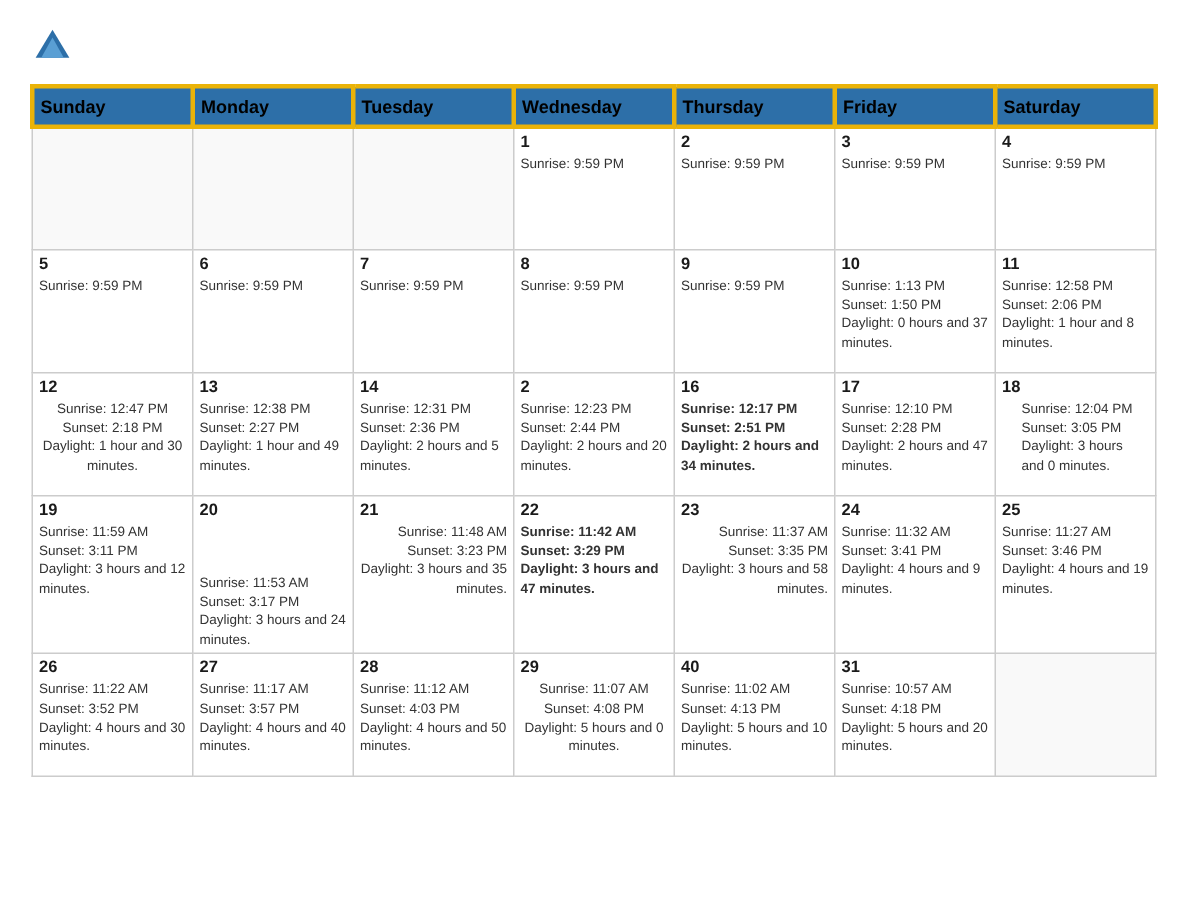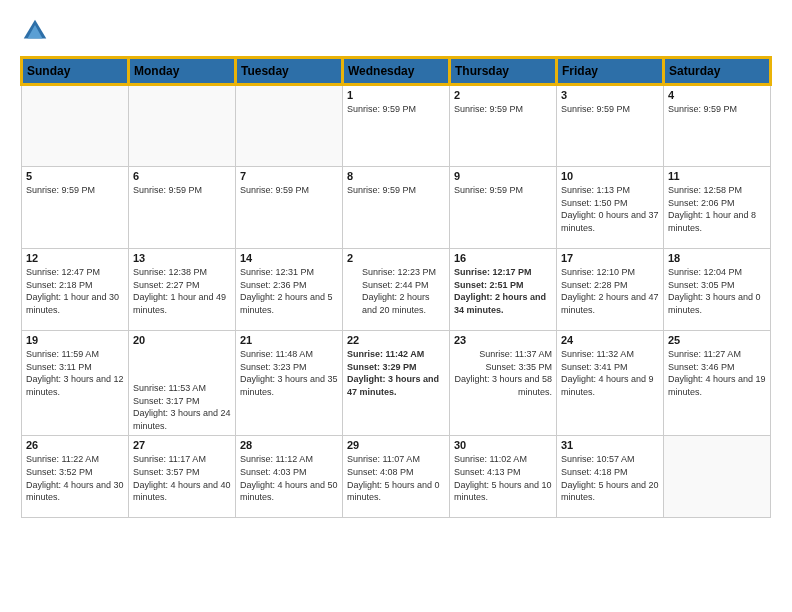--- a/index.html
+++ b/index.html
@@ -173,77 +173,77 @@
           <td>
             <span class="day-num">11</span>
             <div class="day-info" style="white-space: pre-line;">Sunrise: 12:58 PM
 Sunset: 2:06 PM
 Daylight: 1 hour and 8 minutes.</div>
           </td>
         </tr>
         <tr>
           <td>
             <span class="day-num">12</span>
-            <div class="day-info" style="white-space: pre-line;">Sunrise: 12:47 PM
+            <div class="day-info" style="white-space: pre-line; text-align: center;">Sunrise: 12:47 PM
 Sunset: 2:18 PM
 Daylight: 1 hour and 30 minutes.</div>
           </td>
           <td>
             <span class="day-num">13</span>
             <div class="day-info" style="white-space: pre-line;">Sunrise: 12:38 PM
 Sunset: 2:27 PM
 Daylight: 1 hour and 49 minutes.</div>
           </td>
           <td>
             <span class="day-num">14</span>
             <div class="day-info" style="white-space: pre-line;">Sunrise: 12:31 PM
 Sunset: 2:36 PM
 Daylight: 2 hours and 5 minutes.</div>
           </td>
           <td>
             <span class="day-num">2</span>
-            <div class="day-info" style="white-space: pre-line; margin-left: 15px;">Sunrise: 12:23 PM
+            <div class="day-info" style="white-space: pre-line;">Sunrise: 12:23 PM
 Sunset: 2:44 PM
 Daylight: 2 hours and 20 minutes.</div>
           </td>
           <td>
             <span class="day-num">16</span>
             <div class="day-info" style="white-space: pre-line; font-weight: bold;">Sunrise: 12:17 PM
 Sunset: 2:51 PM
 Daylight: 2 hours and 34 minutes.</div>
           </td>
           <td>
             <span class="day-num">17</span>
             <div class="day-info" style="white-space: pre-line;">Sunrise: 12:10 PM
 Sunset: 2:28 PM
 Daylight: 2 hours and 47 minutes.</div>
           </td>
           <td>
             <span class="day-num">18</span>
-            <div class="day-info" style="white-space: pre-line;">Sunrise: 12:04 PM
+            <div class="day-info" style="white-space: pre-line; margin-left: 13px;">Sunrise: 12:04 PM
 Sunset: 3:05 PM
 Daylight: 3 hours and 0 minutes.</div>
           </td>
         </tr>
         <tr>
           <td>
             <span class="day-num">19</span>
             <div class="day-info" style="white-space: pre-line;">Sunrise: 11:59 AM
 Sunset: 3:11 PM
 Daylight: 3 hours and 12 minutes.</div>
           </td>
           <td>
             <span class="day-num">20</span>
             <div class="day-info" style="white-space: pre-line; margin-top: 36px;">Sunrise: 11:53 AM
 Sunset: 3:17 PM
 Daylight: 3 hours and 24 minutes.</div>
           </td>
           <td>
             <span class="day-num">21</span>
-            <div class="day-info" style="white-space: pre-line;">Sunrise: 11:48 AM
+            <div class="day-info" style="white-space: pre-line; text-align: right;">Sunrise: 11:48 AM
 Sunset: 3:23 PM
 Daylight: 3 hours and 35 minutes.</div>
           </td>
           <td>
             <span class="day-num">22</span>
             <div class="day-info" style="white-space: pre-line; font-weight: bold;">Sunrise: 11:42 AM
 Sunset: 3:29 PM
 Daylight: 3 hours and 47 minutes.</div>
           </td>
           <td>
@@ -279,26 +279,26 @@
 Daylight: 4 hours and 40 minutes.</div>
           </td>
           <td>
             <span class="day-num">28</span>
             <div class="day-info" style="white-space: pre-line;">Sunrise: 11:12 AM
 Sunset: 4:03 PM
 Daylight: 4 hours and 50 minutes.</div>
           </td>
           <td>
             <span class="day-num">29</span>
-            <div class="day-info" style="white-space: pre-line;">Sunrise: 11:07 AM
+            <div class="day-info" style="white-space: pre-line; text-align: center;">Sunrise: 11:07 AM
 Sunset: 4:08 PM
 Daylight: 5 hours and 0 minutes.</div>
           </td>
           <td>
-            <span class="day-num">30</span>
+            <span class="day-num">40</span>
             <div class="day-info" style="white-space: pre-line;">Sunrise: 11:02 AM
 Sunset: 4:13 PM
 Daylight: 5 hours and 10 minutes.</div>
           </td>
           <td>
             <span class="day-num">31</span>
             <div class="day-info" style="white-space: pre-line;">Sunrise: 10:57 AM
 Sunset: 4:18 PM
 Daylight: 5 hours and 20 minutes.</div>
           </td>

